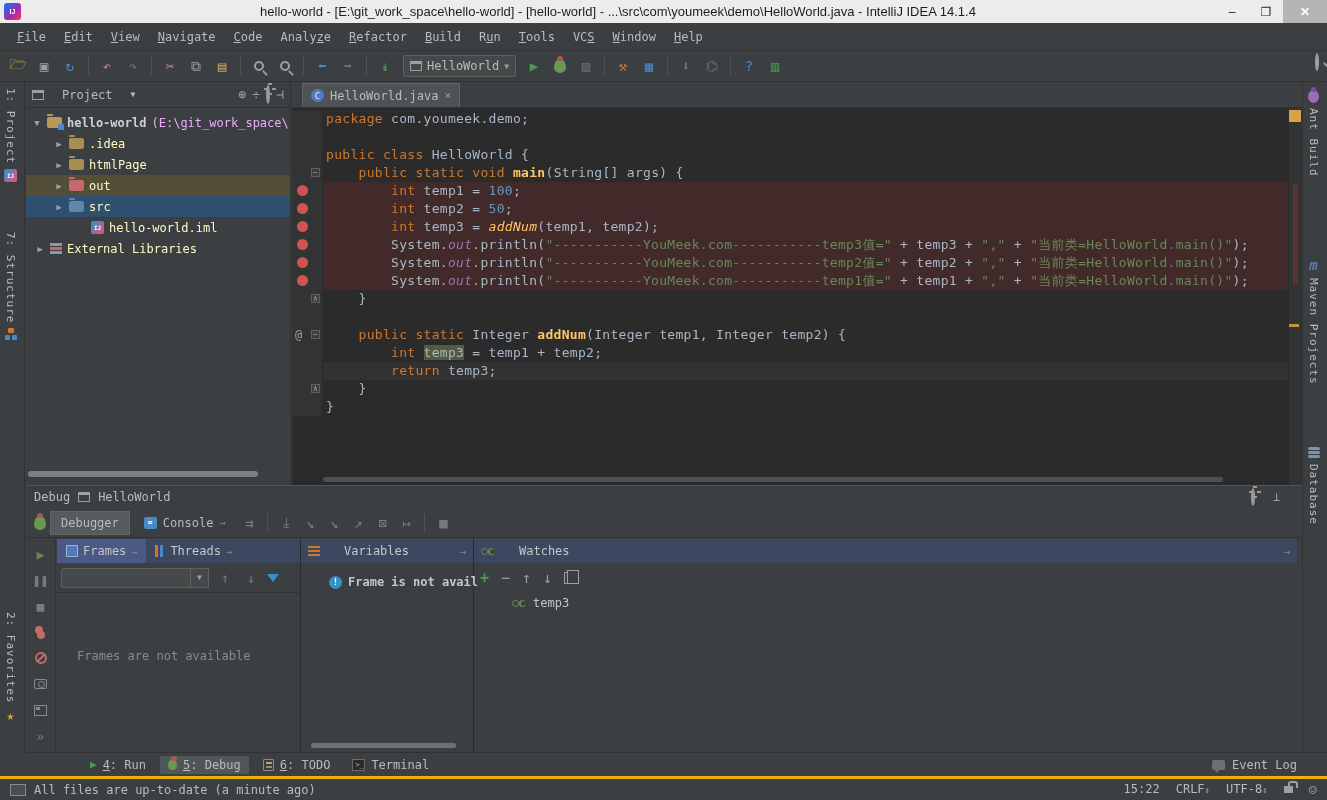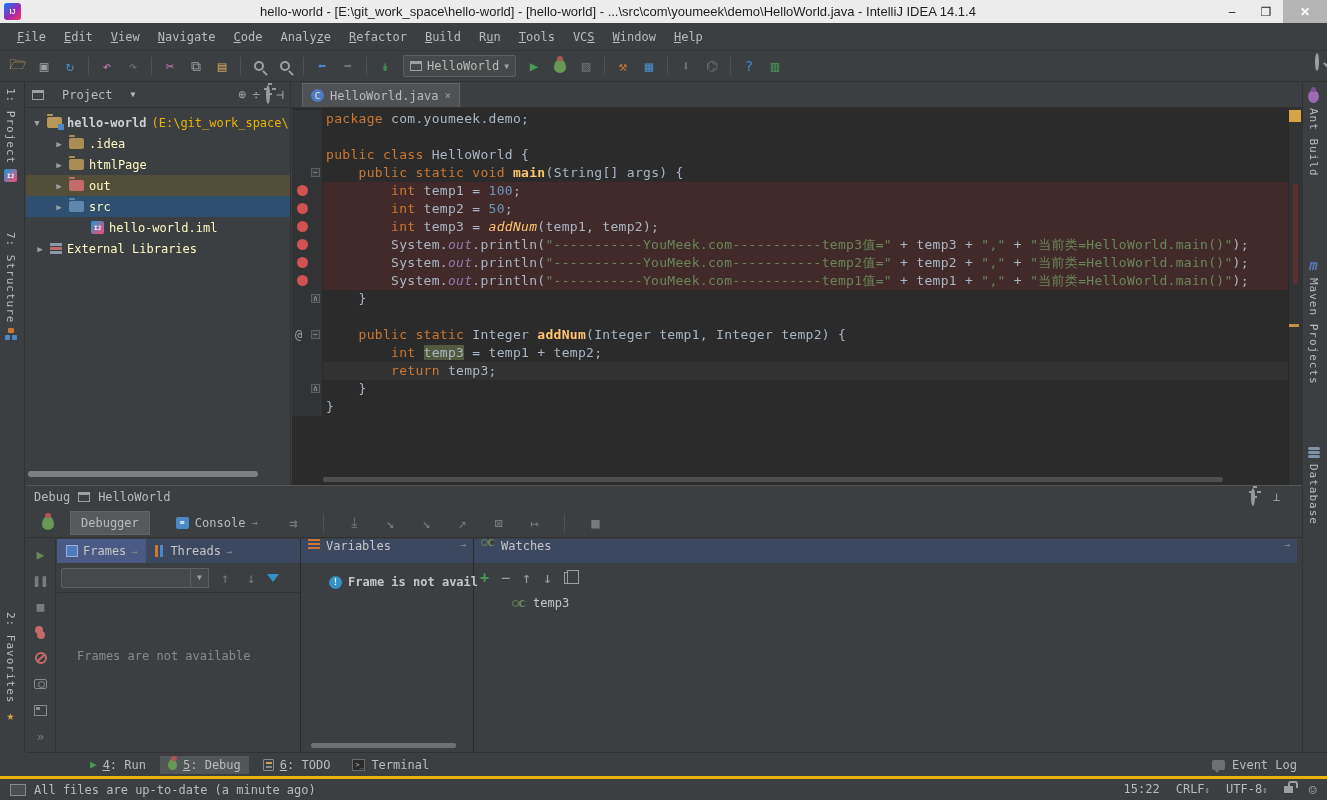--- a/index.html
+++ b/index.html
@@ -65,21 +65,21 @@
   .tree-row { height:21px; display:flex; align-items:center; gap:5px; white-space:nowrap; }
   .tree-row.hover { background:#534e38; }
   .tree-row.selected { background:#2e4f70; }
   .t-root { padding-left:6px; } .t-child { padding-left:28px; } .t-file { padding-left:50px; } .t-lib { padding-left:9px; }
   .arrow { color:#9da0a3; font-size:9px; width:10px; text-align:center; }
   .fi { width:15px; height:11px; border-radius:2px; position:relative; flex:none; }
   .fi::before { content:""; position:absolute; left:0; top:-3px; width:6px; height:2px; border-radius:1px 1px 0 0; background:inherit; }
   .fi-root { background:#b8985a; } .fi-root::after { content:""; position:absolute; right:-2px; bottom:-2px; width:6px; height:6px; background:#4a88c7; }
   .fi-yellow { background:#a98e54; } .fi-red { background:#c56a6a; } .fi-blue { background:#5f87ab; }
   .t-label { color:#fef9c3; } .t-label.bold { font-weight:bold; color:#d0d0d0; }
-  .t-path { color:#eab308; }
+  .t-path { color:#f0abfc; }
   .lib-ic { width:12px; height:12px; display:flex; flex-direction:column; gap:1px; flex:none; }
   .lib-ic span { height:3px; background:#8a98a8; } .lib-ic span:nth-child(2){ background:#c56a6a; }
   .pp-hscroll { position:absolute; left:2px; bottom:8px; width:230px; height:6px; background:#7d7f80; border-radius:3px; }
 
   
   .editor { position:absolute; left:292px; top:82px; width:1010px; height:403px; background:#2b2b2b; }
   .tabbar { height:26px; background:#3c3f41; border-bottom:1px solid #323232; display:flex; align-items:flex-end; padding-left:10px; }
   .tab { height:24px; background:#4e5254; border:1px solid #646464; border-bottom:none; display:flex; align-items:center; gap:6px; padding:0 8px; color:#bbbbbb; }
   .cls-ic { width:13px; height:13px; border-radius:50%; background:#4e7cbf; color:#eaeaea; font-size:9px; display:flex; align-items:center; justify-content:center; }
   .tab-close { color:#9da0a3; font-size:11px; }
@@ -102,40 +102,40 @@
   .es-orange { position:absolute; right:3px; top:216px; width:10px; height:3px; background:#c49045; }
   .ed-hscroll { position:absolute; left:31px; bottom:3px; width:900px; height:5px; background:#4d4f51; border-radius:2px; }
 
   
   .debug { position:absolute; left:26px; top:485px; width:1276px; height:267px; background:#3c3f41; border-top:1px solid #555; }
   .dbg-header { height:22px; display:flex; align-items:center; gap:8px; padding:0 8px; }
   .dbg-header .right { margin-left:auto; display:flex; gap:18px; margin-right:14px; color:#9da0a3; }
   .gear { width:8px; height:8px; border:2px solid #9a9a9a; border-radius:50%; position:relative; }
   .gear::before { content:""; position:absolute; left:0; top:-4px; width:4px; height:2px; background:#9a9a9a;
                   box-shadow:0 10px 0 #9a9a9a,-4px 5px 0 #9a9a9a,4px 5px 0 #9a9a9a; }
-  .dbg-tabrow { height:30px; display:flex; align-items:center; gap:16px; padding-left:16px; border-bottom:1px solid #323232; }
+  .dbg-tabrow { height:30px; display:flex; align-items:center; gap:4px; padding-left:8px; border-bottom:1px solid #323232; }
   .dtab { height:24px; display:flex; align-items:center; gap:6px; padding:0 10px; color:#bbbbbb; }
   .dtab.sel { background:#565a5c; border:1px solid #646464; }
   .bugico { width:12px; height:14px; border-radius:50% 50% 50% 50%/60% 60% 40% 40%; background:#699855; position:relative; }
   .bugico::before { content:""; position:absolute; left:3px; top:-3px; width:6px; height:5px; border-radius:50%; background:#b05454; }
   .console-ic { width:13px; height:12px; background:#4a88c7; border-radius:2px; color:#fff; font-size:8px; line-height:12px; text-align:center; }
   .stepic { width:20px; height:20px; display:flex; align-items:center; justify-content:center; color:#787b7d; font-size:14px; }
   .dbg-content { position:absolute; left:0; top:53px; right:0; bottom:0; }
   .dbg-ltools { position:absolute; left:0; top:0; width:30px; bottom:0; display:flex; flex-direction:column; align-items:center; gap:8px; padding-top:6px; border-right:1px solid #323232; }
   .dti { width:18px; height:18px; display:flex; align-items:center; justify-content:center; font-size:13px; color:#787b7d; }
   .bp2 { width:12px; height:12px; position:relative; }
   .bp2::before { content:""; position:absolute; left:0; top:0; width:8px; height:8px; border-radius:50%; background:#c56a6a; box-shadow:2px 5px 0 #c56a6a; }
   .mute { width:12px; height:12px; border:2px solid #c56a6a; border-radius:50%; position:relative; }
   .mute::before { content:""; position:absolute; left:-1px; top:3px; width:10px; height:2px; background:#c56a6a; transform:rotate(-45deg); }
   .cam { width:13px; height:10px; border:1px solid #8a8a8a; border-radius:2px; position:relative; }
   .cam::before { content:""; position:absolute; left:3px; top:1px; width:5px; height:5px; border:1px solid #8a8a8a; border-radius:50%; }
   .layout-ic { width:13px; height:11px; border:1px solid #8a8a8a; position:relative; }
   .layout-ic::before { content:""; position:absolute; left:1px; top:1px; width:4px; height:3px; background:#8a8a8a; }
 
-  .panel-hdr { height:24px; background:#3c4860; display:flex; gap:6px; padding:0 7px; color:#c6c6c6; }
+  .panel-hdr { height:24px; background:#3c4860; display:flex; align-items:center; gap:24px; padding:0 7px; color:#c6c6c6; }
   .frames-panel { position:absolute; left:31px; top:0; width:244px; bottom:0; border-right:1px solid #2b2b2b; }
   .fp-tabs { height:24px; background:#3c4860; display:flex; }
   .fp-tab { height:24px; display:flex; align-items:center; gap:5px; padding:0 9px; color:#c6c6c6; }
   .fp-tab.sel { background:#4a5a84; }
   .frame-ic { width:12px; height:12px; background:#4e7cbf; border:1px solid #9ab2d8; }
   .thread-ic { width:10px; height:12px; display:flex; gap:2px; }
   .thread-ic span { width:3px; height:12px; background:#cb772f; } .thread-ic span:last-child { background:#4a88c7; }
   .pin { color:#8a8a8a; font-size:10px; }
   .fp-toolbar { height:30px; display:flex; align-items:center; gap:6px; padding-left:4px; border-bottom:1px solid #323232; }
   .combo { width:130px; height:20px; background:#45494a; border:1px solid #5e6060; border-radius:2px 0 0 2px; }

